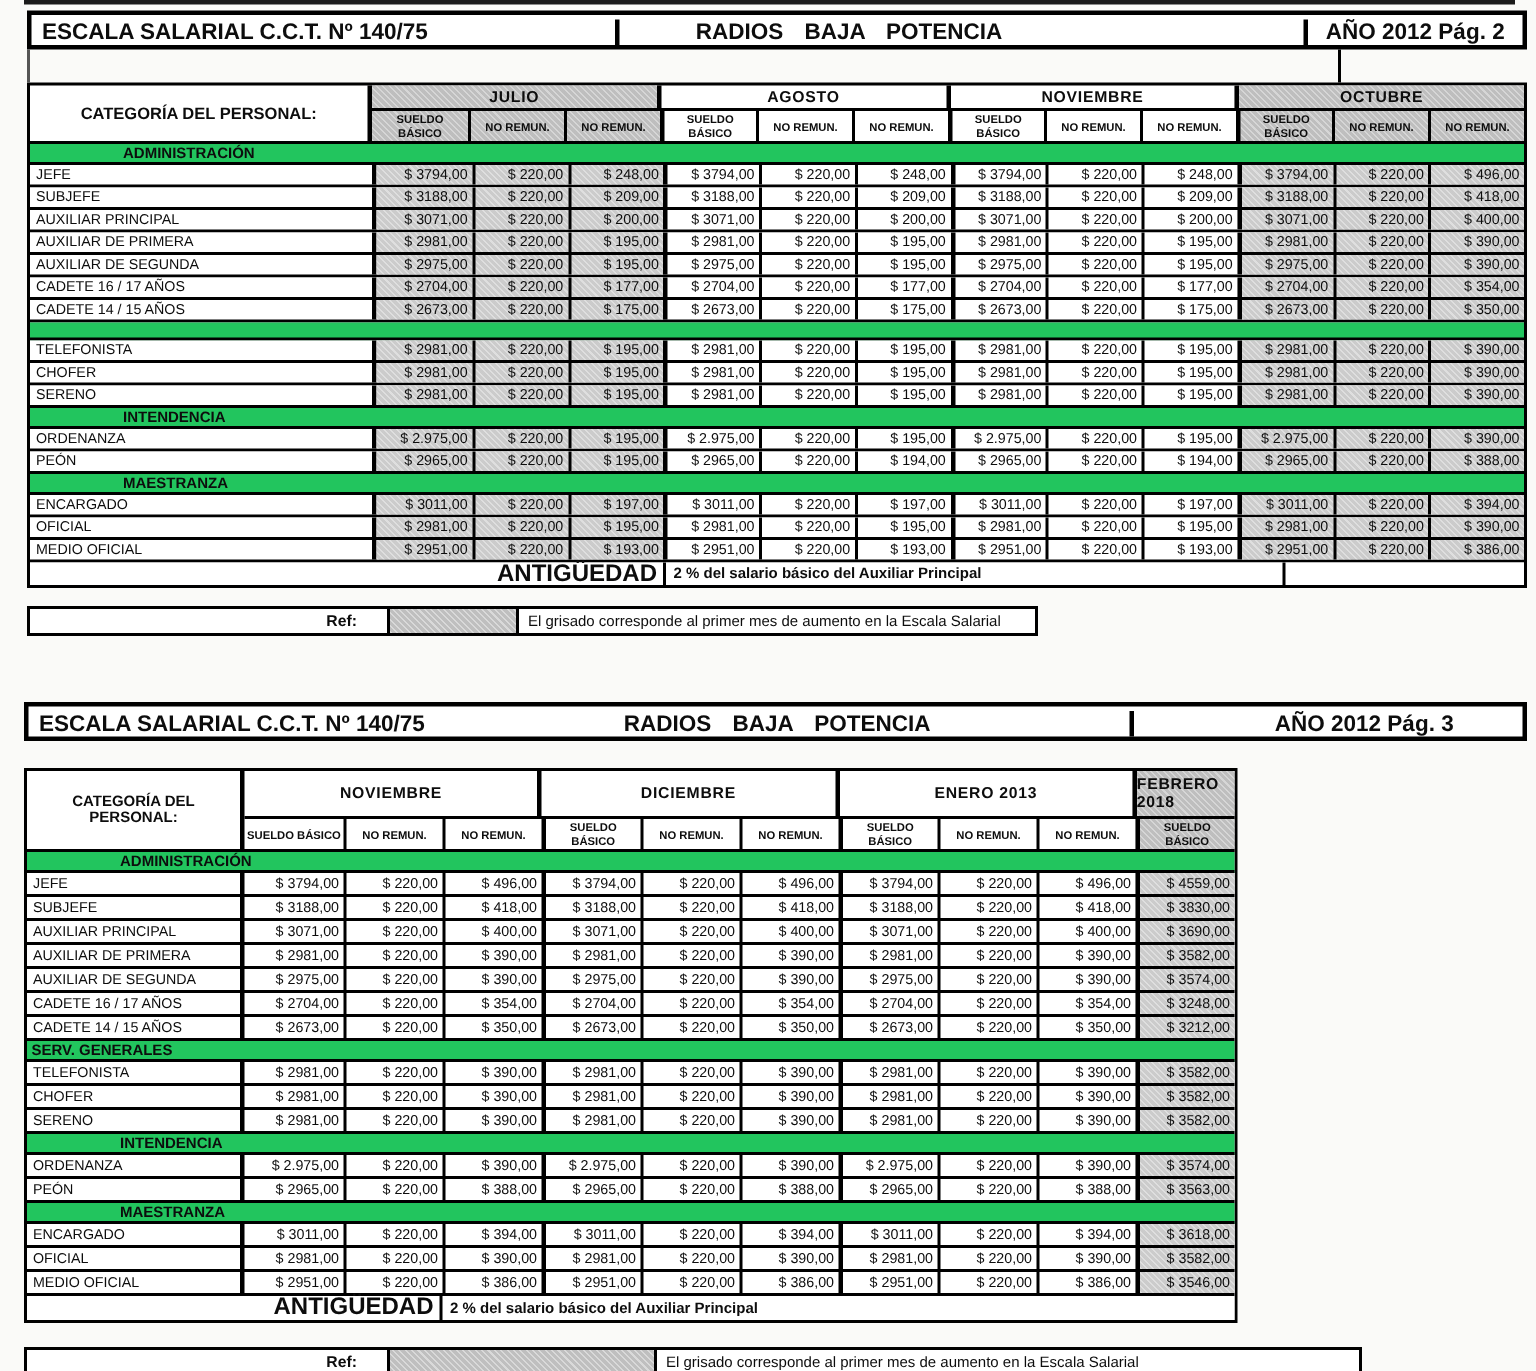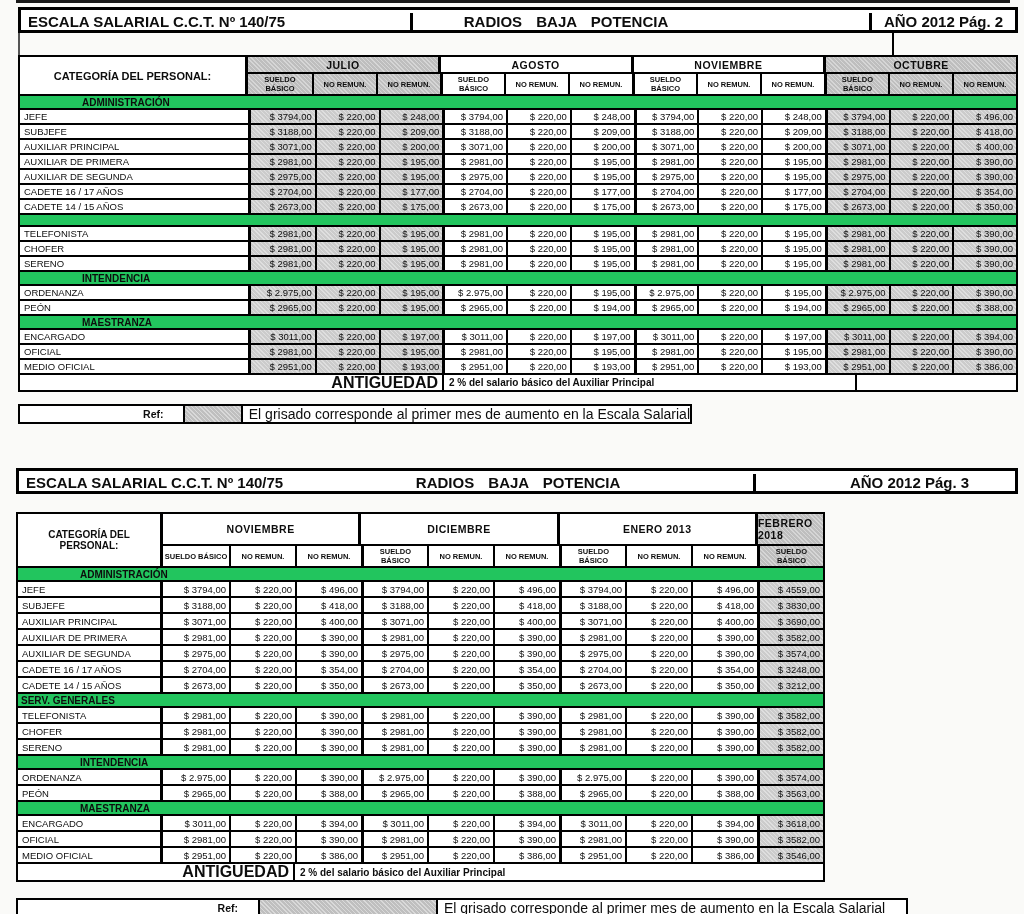--- a/index.html
+++ b/index.html
@@ -83,21 +83,21 @@
 
   .ref-box{border:2px solid #000;display:flex;align-items:stretch;background:#fff;}
   #t1 .ref-box{width:674px;height:20px;margin-top:12px;}
   #t2 .ref-box{width:892px;height:20px;margin-top:16px;}
   .ref-label{display:flex;align-items:center;justify-content:flex-end;font-weight:bold;font-size:10.5px;padding-right:20px;}
   #t1 .ref-label{width:238px;}
   #t2 .ref-label{width:240px;}
   .ref-swatch{background:#c9c9c9;border-left:2px solid #000;border-right:2px solid #000;background-image:repeating-linear-gradient(45deg,rgba(255,255,255,.3) 0 1px,rgba(0,0,0,.05) 1px 3px);}
   #t1 .ref-swatch{width:88px;}
   #t2 .ref-swatch{width:180px;}
-  .ref-text{flex:1;display:flex;align-items:center;padding-left:6px;font-size:14px;white-space:nowrap;}
+  .ref-text{flex:1;display:flex;align-items:center;padding-left:6px;font-size:10px;white-space:nowrap;}
 </style>
 </head>
 <body>
 
 <div class="scan-top"></div>
 
 <section class="sheet" id="t1">
   <div class="title-bar">
     <div class="tb-left">ESCALA SALARIAL C.C.T. Nº 140/75</div>
     <div class="tb-mid">RADIOS BAJA POTENCIA</div>

